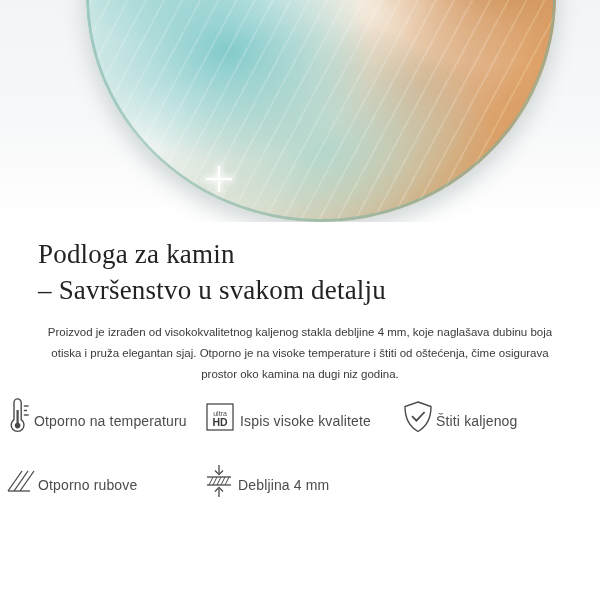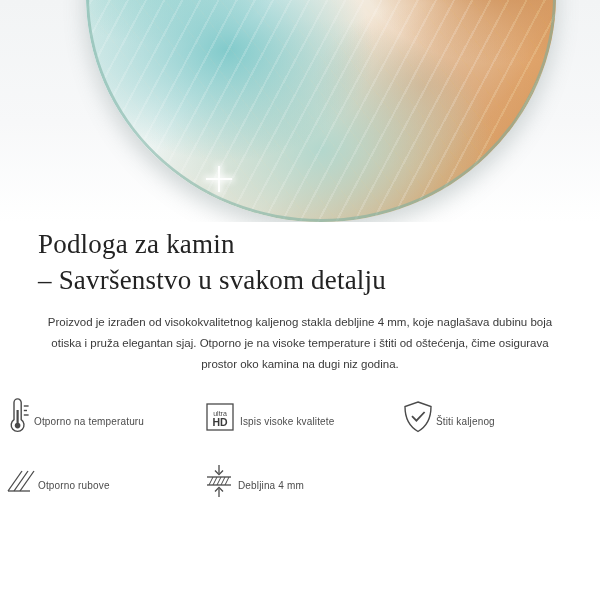--- a/index.html
+++ b/index.html
@@ -95,21 +95,21 @@
     position:absolute;
     background: rgba(255,255,255,0.95);
     box-shadow: 0 0 6px 2px rgba(255,255,255,0.8);
   }
   .sparkle::before{ left:12px; top:0; width:2px; height:26px; }
   .sparkle::after{ left:0; top:12px; width:26px; height:2px; }
 
   
   .content {
     position: absolute;
-    left: 0; top: 212px;
+    left: 0; top: 222px;
     width: 600px;
   }
   .headline {
     margin: 0;
     padding: 14px 38px 0 38px;
     font-family: "Liberation Serif", serif;
     font-weight: 400;
     font-size: 27px;
     line-height: 36px;
     color: #232323;
@@ -143,21 +143,21 @@
   }
   .feature .glyph {
     height: 46px;
     display: flex;
     align-items: center;
     justify-content: center;
     color: #4a4a4a;
   }
   .feature .caption {
     margin-top: 8px;
-    font-size: 10px;
+    font-size: 14px;
     color: #4c4c4c;
     letter-spacing: .15px;
     text-align: center;
   }
   svg { display:block; }
 </style>
 </head>
 <body>
 
 <div class="page">

